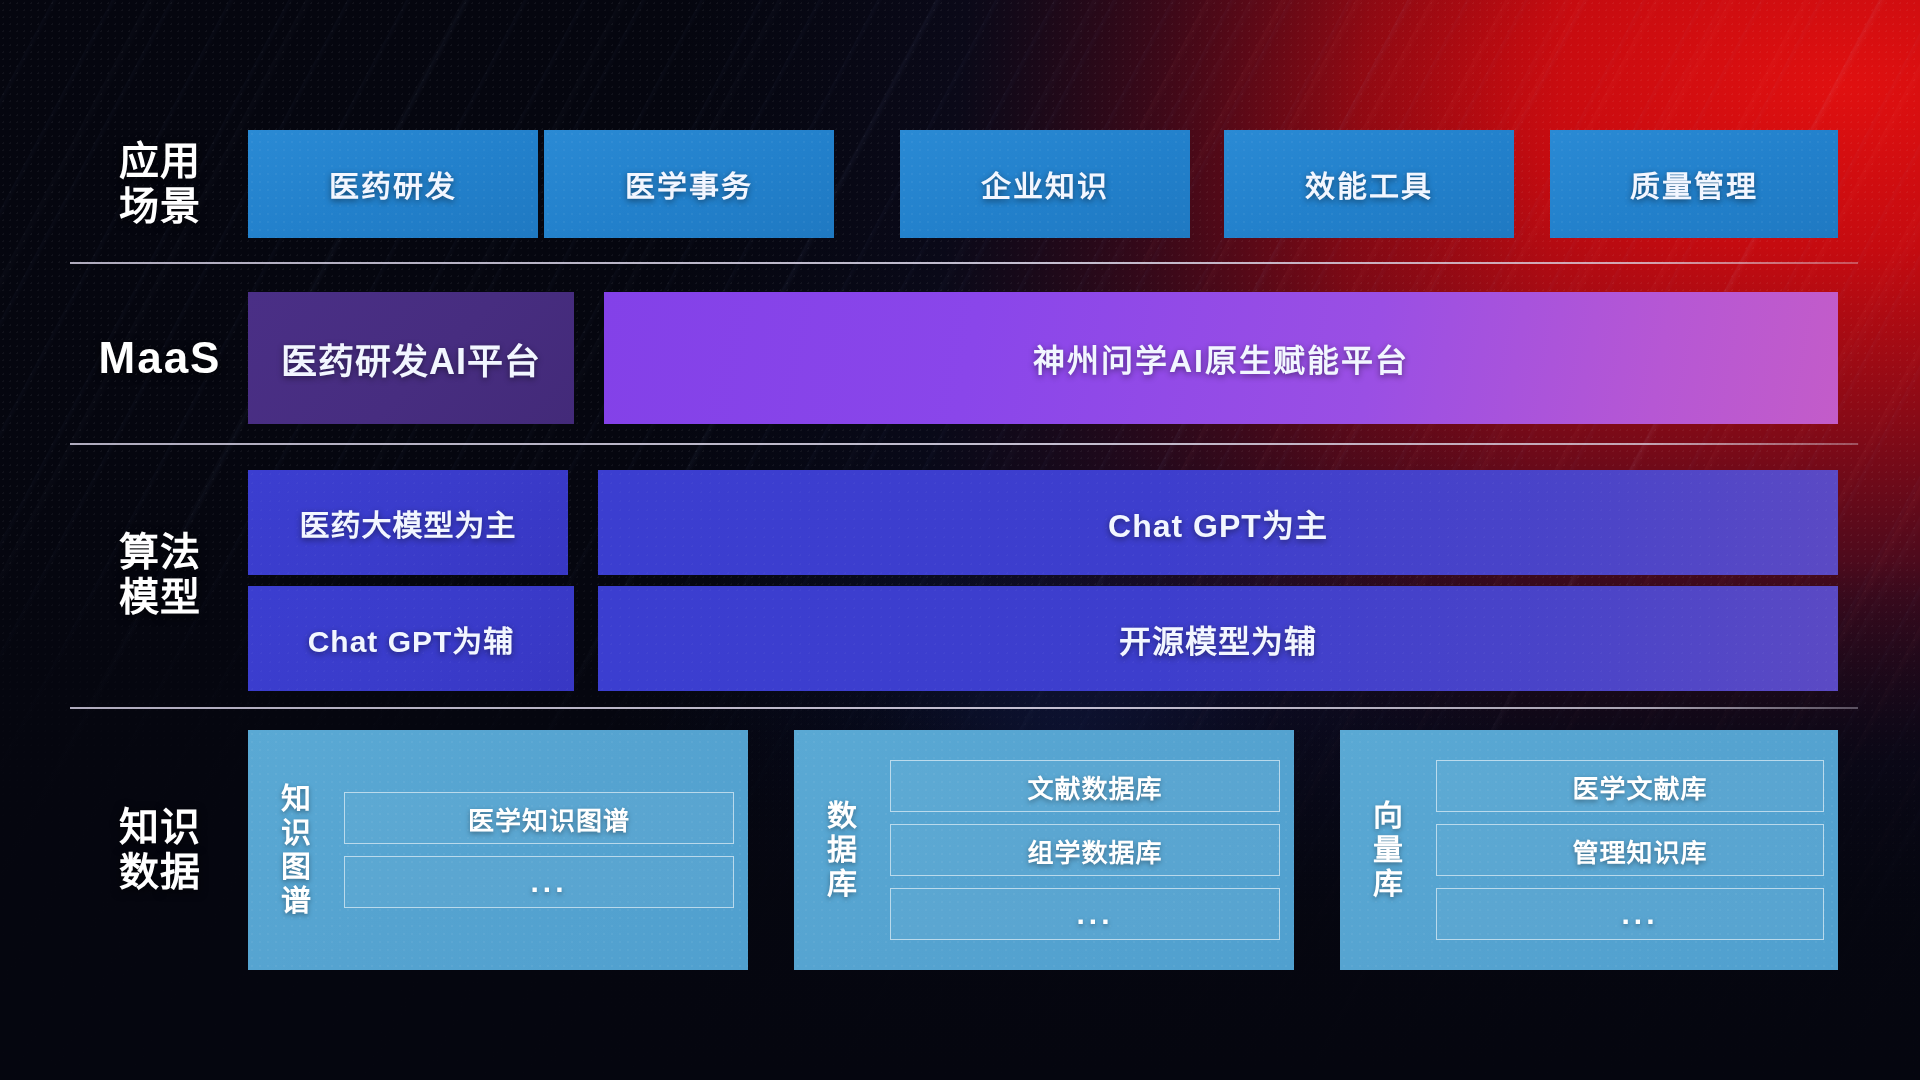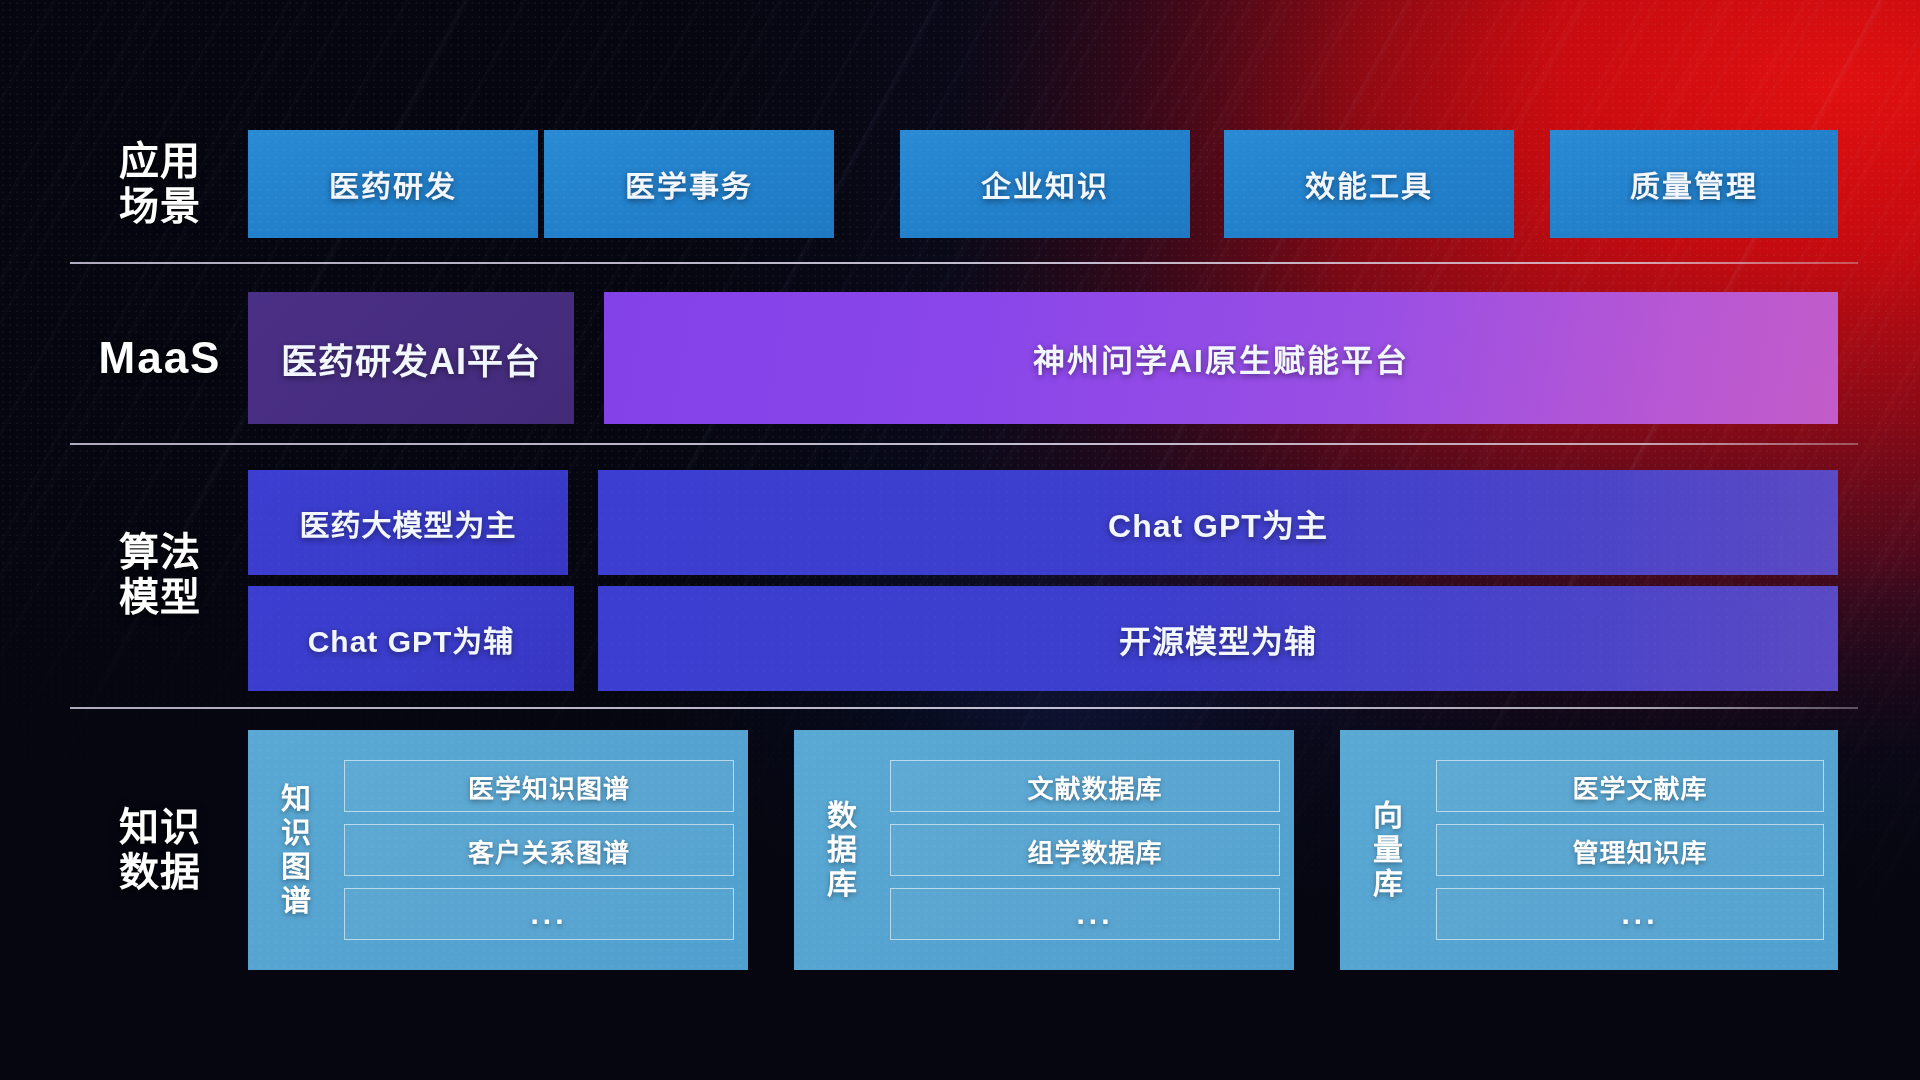--- a/index.html
+++ b/index.html
@@ -297,21 +297,20 @@
     <div class="row-label cn" style="top:730px;height:240px;display:flex;align-items:center;justify-content:center;">知识
 数据</div>
 
     <div class="kn-group" style="left:248px;width:500px;">
       <div class="kn-title">知
 识
 图
 谱</div>
       <div class="kn-items">
         <div class="kn-item">医学知识图谱</div>
-        <div class="kn-item">客户关系图谱</div>
         <div class="kn-item ellipsis">...</div>
       </div>
     </div>
 
     <div class="kn-group" style="left:794px;width:500px;">
       <div class="kn-title">数
 据
 库</div>
       <div class="kn-items">
         <div class="kn-item">文献数据库</div>

